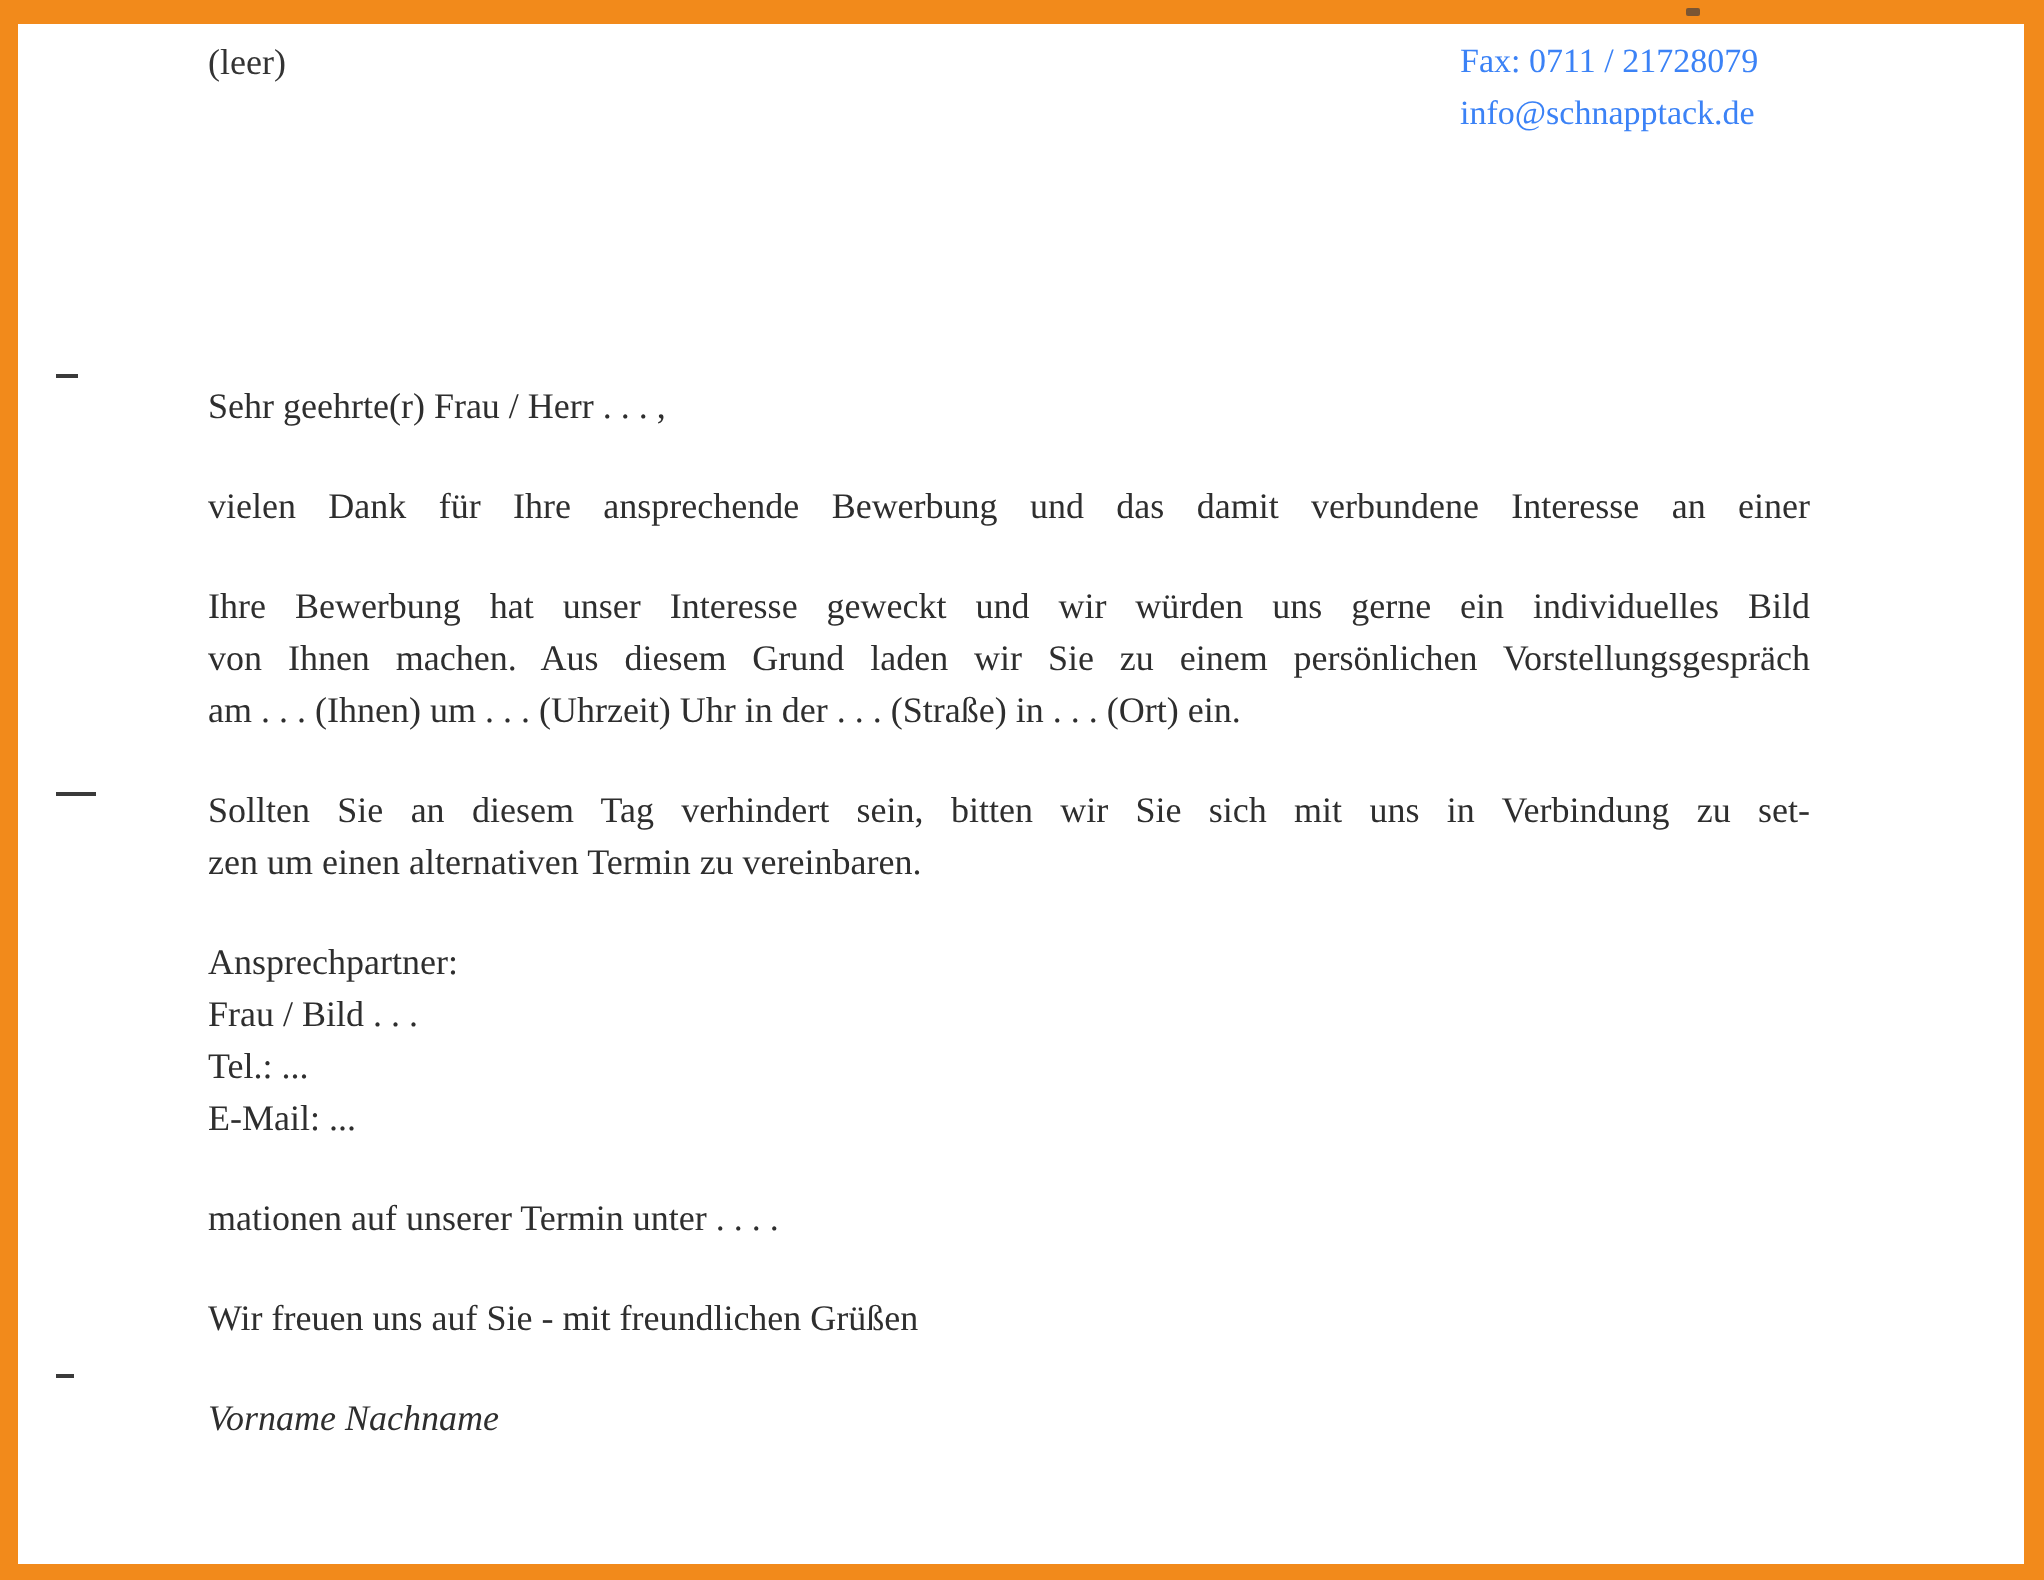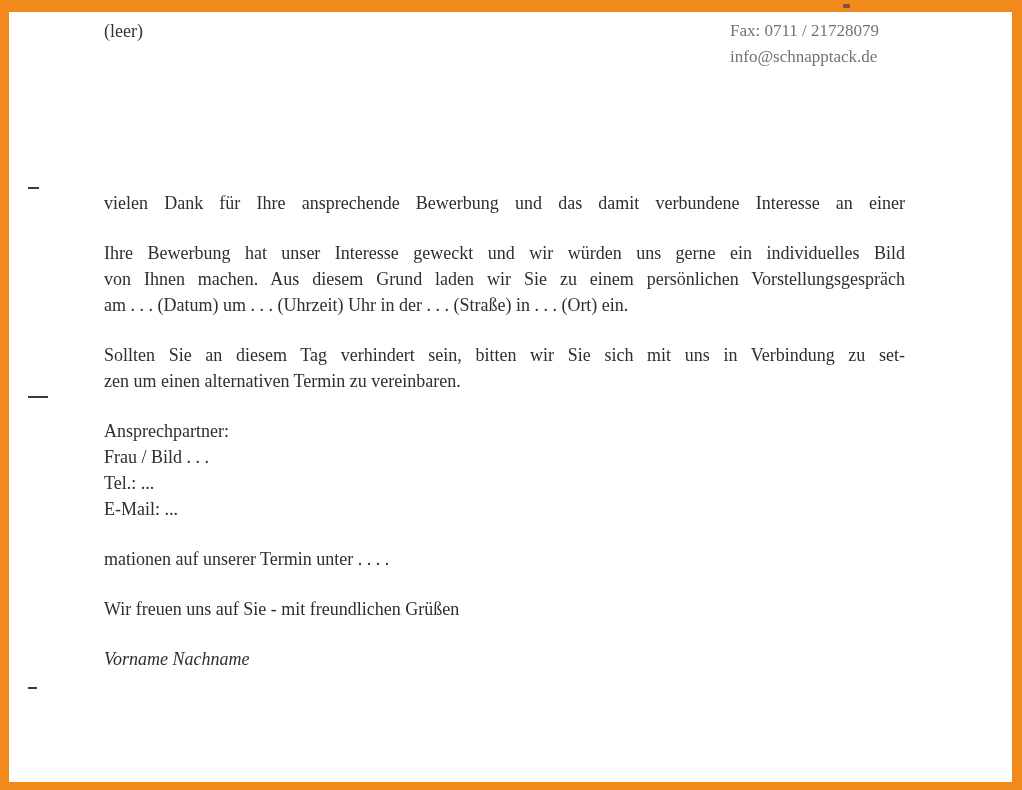--- a/index.html
+++ b/index.html
@@ -40,21 +40,21 @@
     font-size: 18px;
     line-height: 26px;
     color: #333333;
   }
   .header-right {
     position: absolute;
     left: 721px;
     top: 6px;
     font-size: 17px;
     line-height: 26px;
-    color: #737373;
+    color: #3b82f6;
   }
   .fold-mark {
     position: absolute;
     left: 19px; 
     height: 2px;
     background: #3a3a3a;
   }
   .fold-top    { top: 175px; width: 11px; }
   .fold-center { top: 384px; width: 20px; }
   .fold-bottom { top: 675px; width: 9px; }
@@ -89,29 +89,32 @@
       <div>Fax: 0711 / 21728079</div>
       <div>info@schnapptack.de</div>
     </div>
 
     <div class="fold-mark fold-top"></div>
     <div class="fold-mark fold-center"></div>
     <div class="fold-mark fold-bottom"></div>
 
     <div class="letter-body">
 
+      <div class="para">
+        <div class="line">Sehr geehrte(r) Frau / Herr . . . ,</div>
+      </div>
 
       <div class="para">
         <div class="line just">vielen Dank für Ihre ansprechende Bewerbung und das damit verbundene Interesse an einer</div>
       </div>
 
       <div class="para">
         <div class="line just">Ihre Bewerbung hat unser Interesse geweckt und wir würden uns gerne ein individuelles Bild</div>
         <div class="line just">von Ihnen machen. Aus diesem Grund laden wir Sie zu einem persönlichen Vorstellungsgespräch</div>
-        <div class="line">am . . . (Datum) um . . . (Uhrzeit) Uhr in der . . . (Straße) in . . . (Ort) ein.</div>
+        <div class="line">am . . . (Ihnen) um . . . (Uhrzeit) Uhr in der . . . (Straße) in . . . (Ort) ein.</div>
       </div>
 
       <div class="para">
         <div class="line just">Sollten Sie an diesem Tag verhindert sein, bitten wir Sie sich mit uns in Verbindung zu set-</div>
         <div class="line">zen um einen alternativen Termin zu vereinbaren.</div>
       </div>
 
       <div class="para">
         <div class="line">Ansprechpartner:</div>
         <div class="line">Frau / Bild . . .</div>

